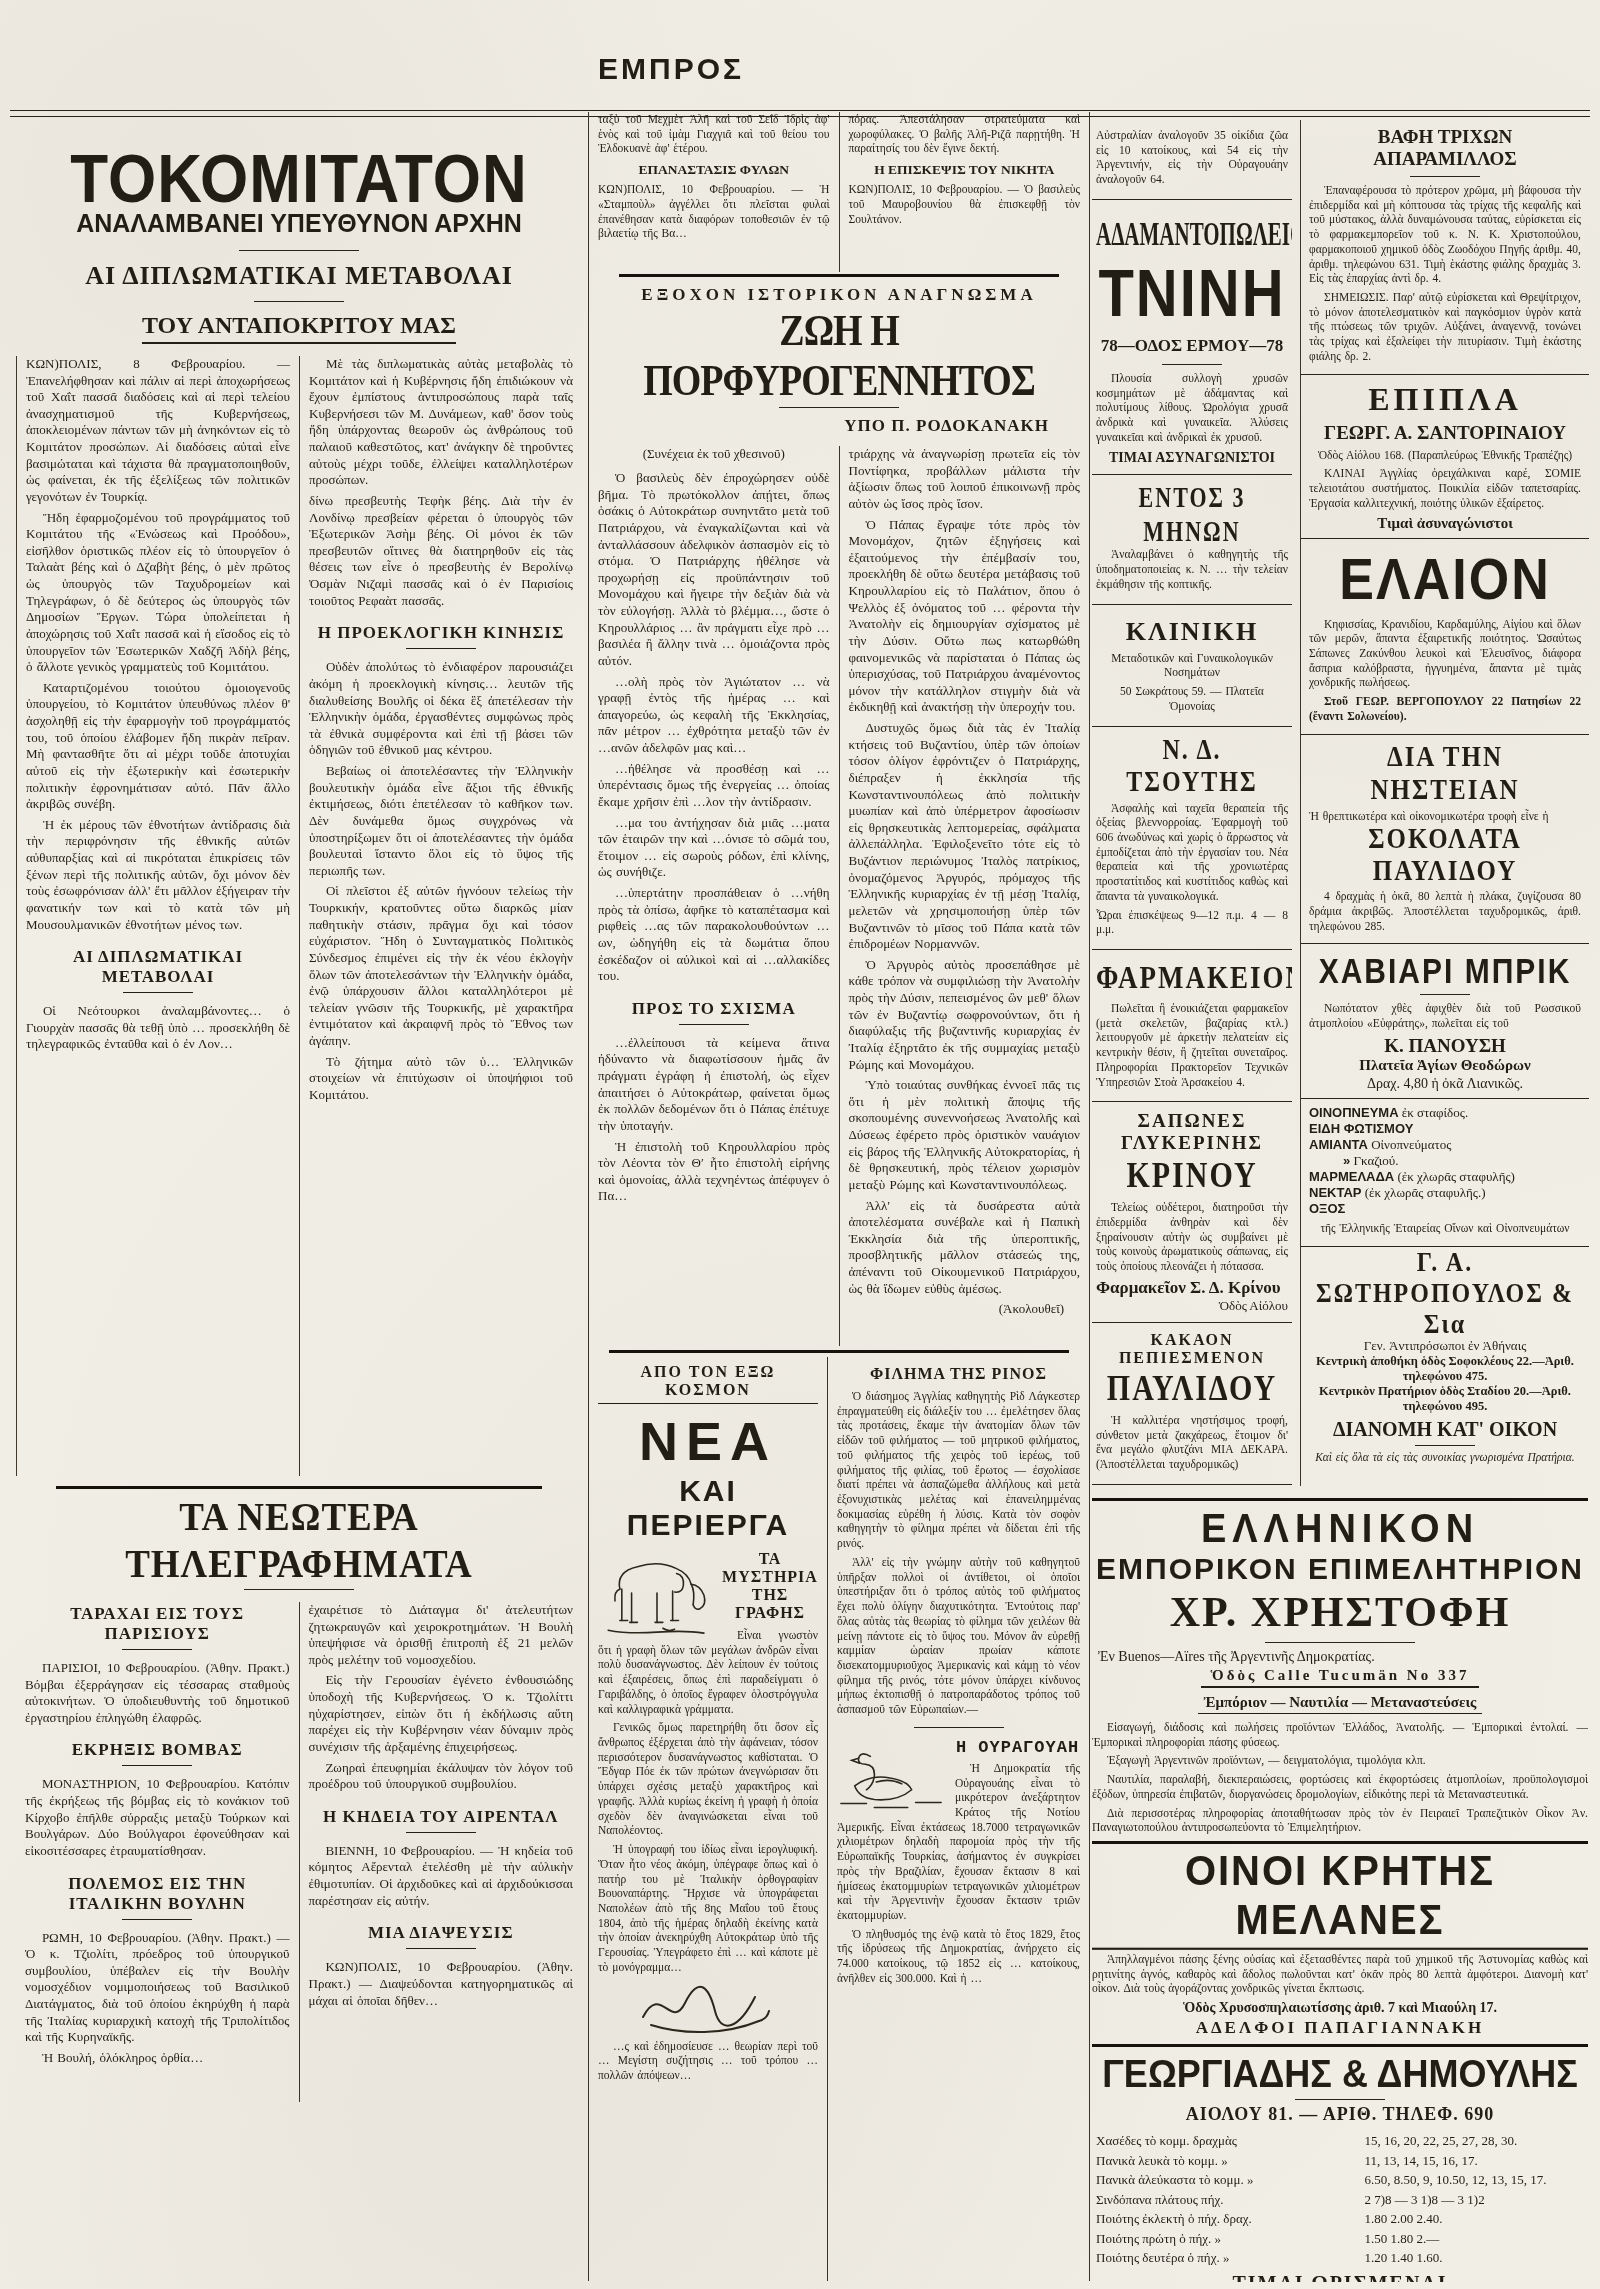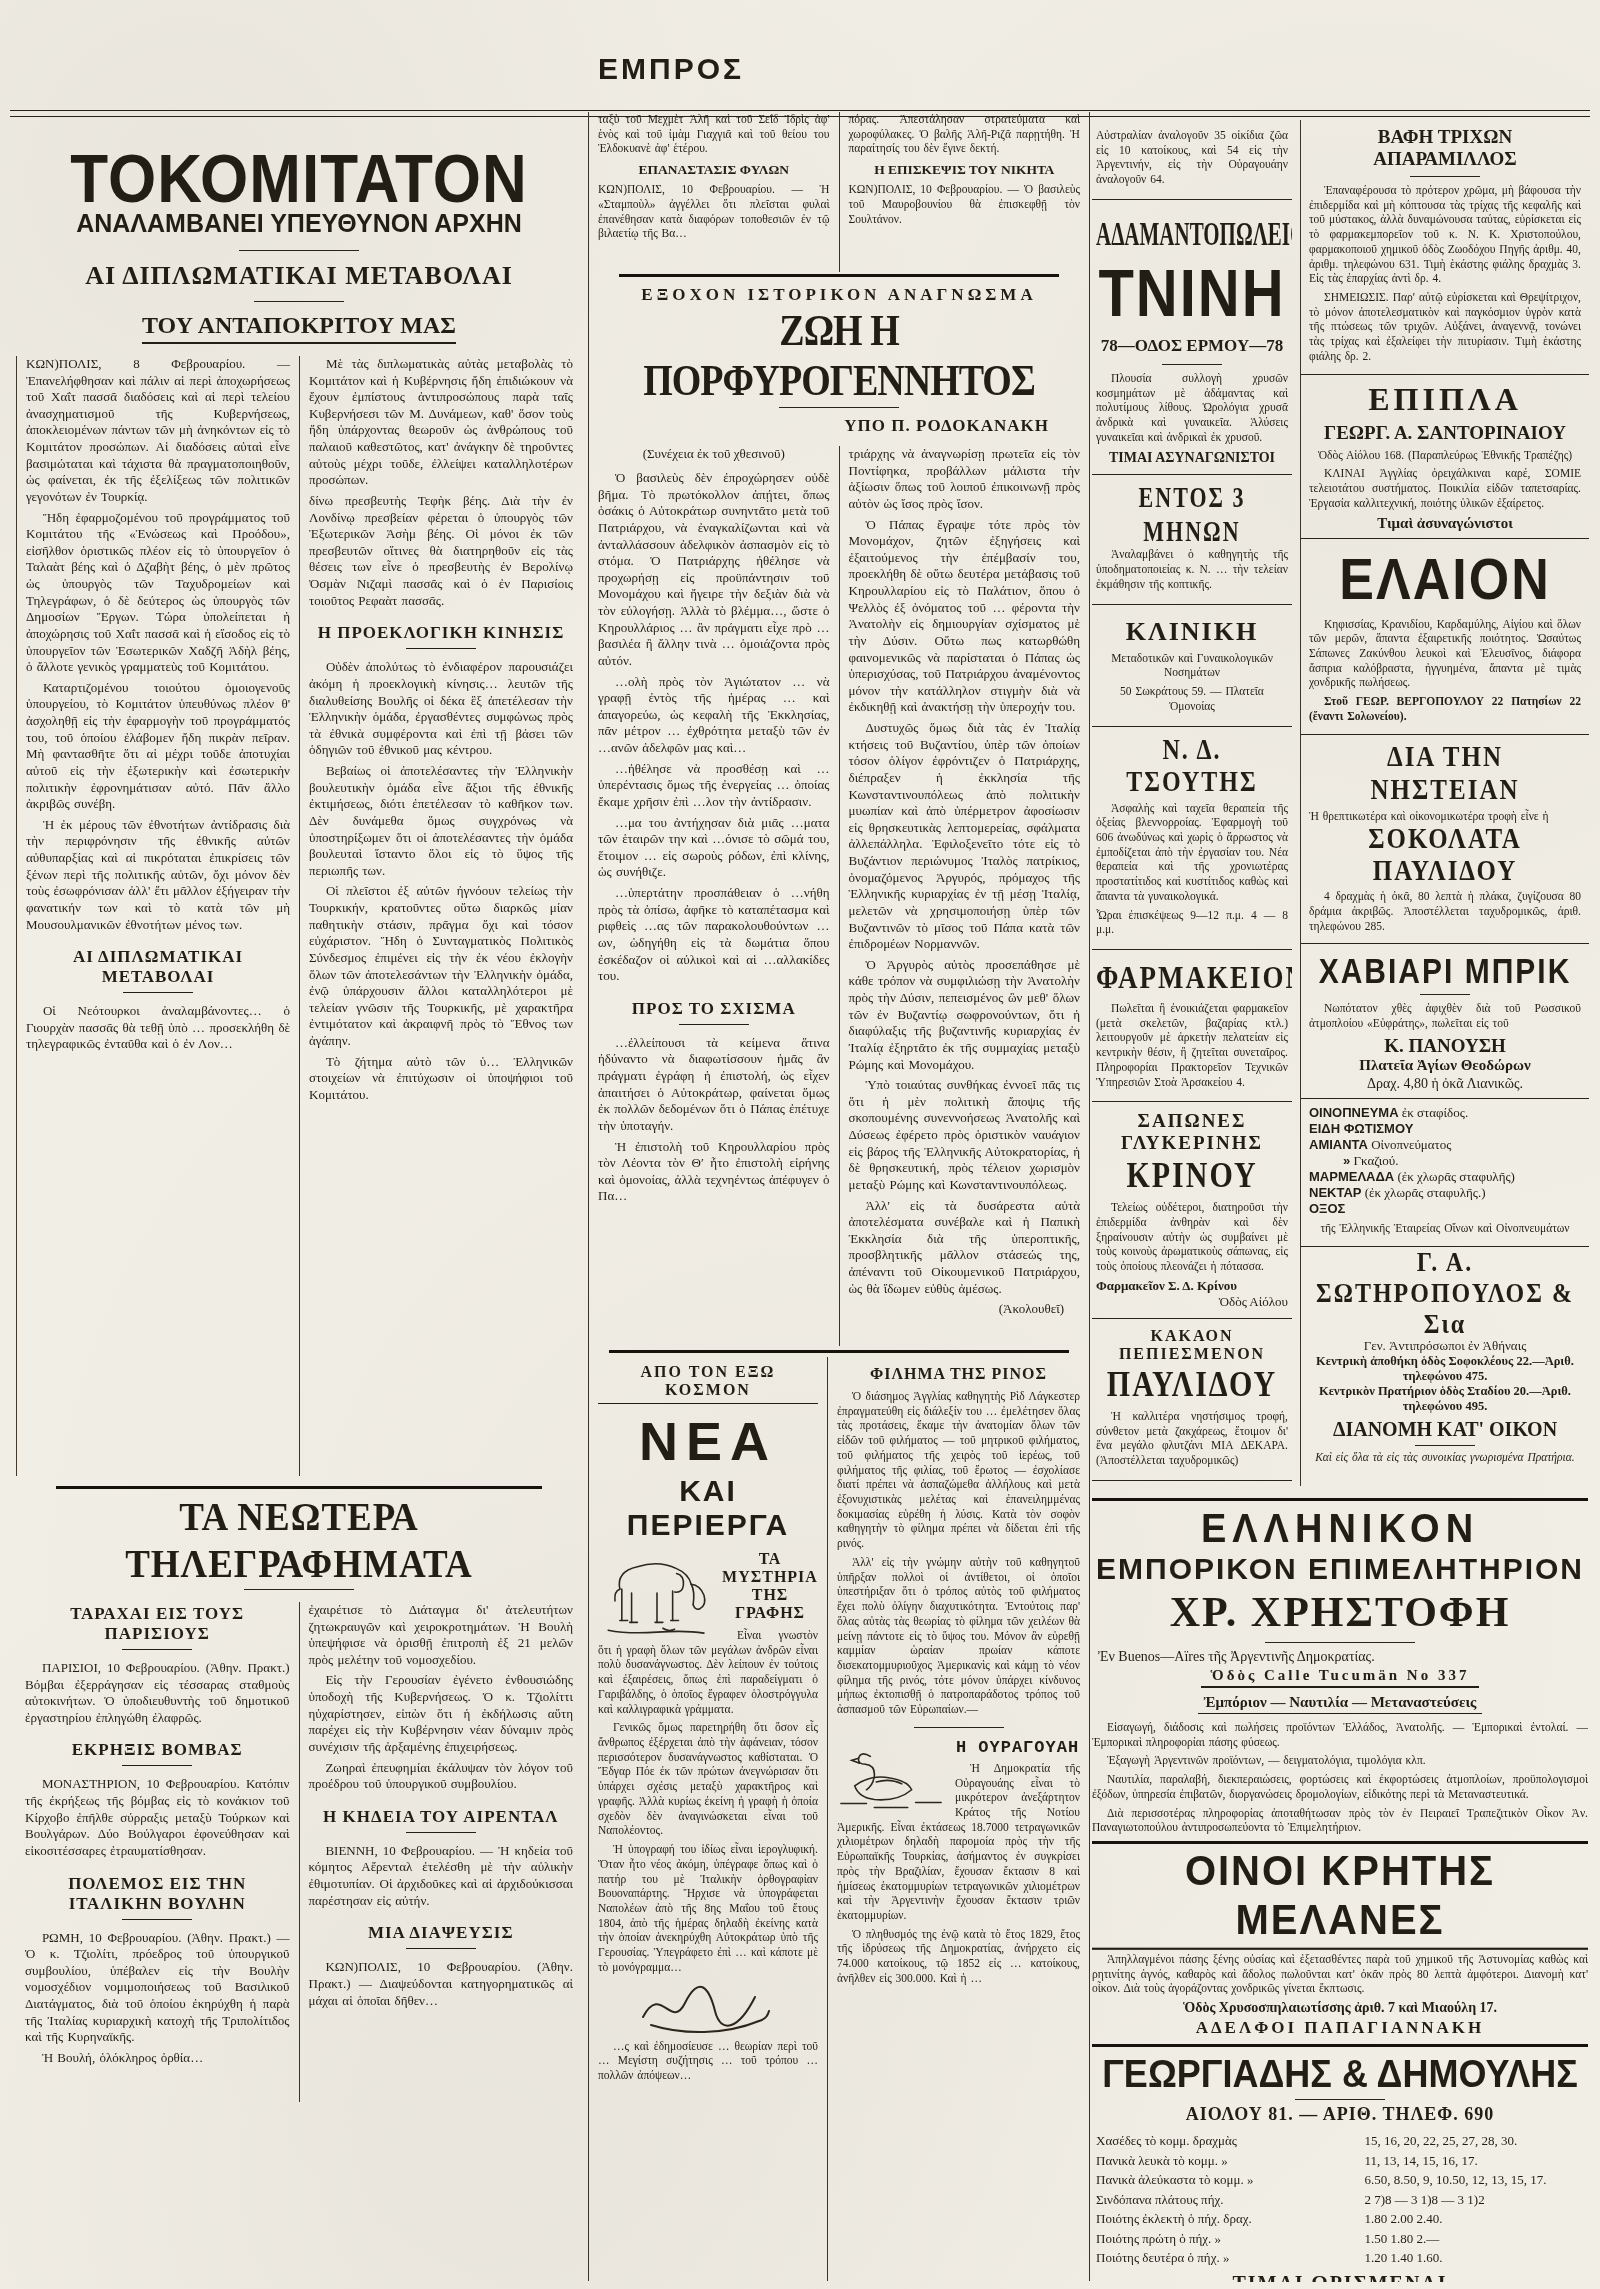--- a/index.html
+++ b/index.html
@@ -226,21 +226,21 @@
     <p class="p nolead small">Ὧραι ἐπισκέψεως 9—12 π.μ. 4 — 8 μ.μ.</p>
   </div>
   <div class="adblock">
     <div class="ad-big" style="font-size:27px;transform:scaleY(1.2);margin:4px 0 8px;">ΦΑΡΜΑΚΕΙΟΝ</div>
     <p class="p small">Πωλεῖται ἢ ἐνοικιάζεται φαρμακεῖον (μετὰ σκελετῶν, βαζαρίας κτλ.) λειτουργοῦν μὲ ἀρκετὴν πελατείαν εἰς κεντρικὴν θέσιν, ἢ ζητεῖται συνεταῖρος. Πληροφορίαι Πρακτορεῖον Τεχνικῶν Ὑπηρεσιῶν Στοὰ Ἀρσακείου 4.</p>
   </div>
   <div class="adblock">
     <div class="ad-big" style="font-size:19px;">ΣΑΠΩΝΕΣ ΓΛΥΚΕΡΙΝΗΣ</div>
     <div class="ad-big" style="font-size:30px;transform:scaleY(1.2);margin:4px 0 8px;">ΚΡΙΝΟΥ</div>
     <p class="p small">Τελείως οὐδέτεροι, διατηροῦσι τὴν ἐπιδερμίδα ἀνθηρὰν καὶ δὲν ξηραίνουσιν αὐτὴν ὡς συμβαίνει μὲ τοὺς κοινοὺς ἀρωματικοὺς σάπωνας, εἰς τοὺς ὁποίους πλεονάζει ἡ πότασσα.</p>
-    <div style="font-size:13px;font-weight:bold;text-align:left;margin-top:4px;">Φαρμακεῖον Σ. Δ. Κρίνου</div>
+    <div style="font-size:17px;font-weight:bold;text-align:left;margin-top:4px;">Φαρμακεῖον Σ. Δ. Κρίνου</div>
     <div style="font-size:13px;text-align:right;">Ὁδὸς Αἰόλου</div>
   </div>
   <div class="adblock">
     <div class="ad-big" style="font-size:16px;">ΚΑΚΑΟΝ ΠΕΠΙΕΣΜΕΝΟΝ</div>
     <div class="ad-big" style="font-size:30px;transform:scaleY(1.2);margin:4px 0 8px;">ΠΑΥΛΙΔΟΥ</div>
     <p class="p small">Ἡ καλλιτέρα νηστήσιμος τροφή, σύνθετον μετὰ ζακχάρεως, ἕτοιμον δι' ἕνα μεγάλο φλυτζάνι ΜΙΑ ΔΕΚΑΡΑ. (Ἀποστέλλεται ταχυδρομικῶς)</p>
   </div>
   <div class="adblock">
     
   </div>

